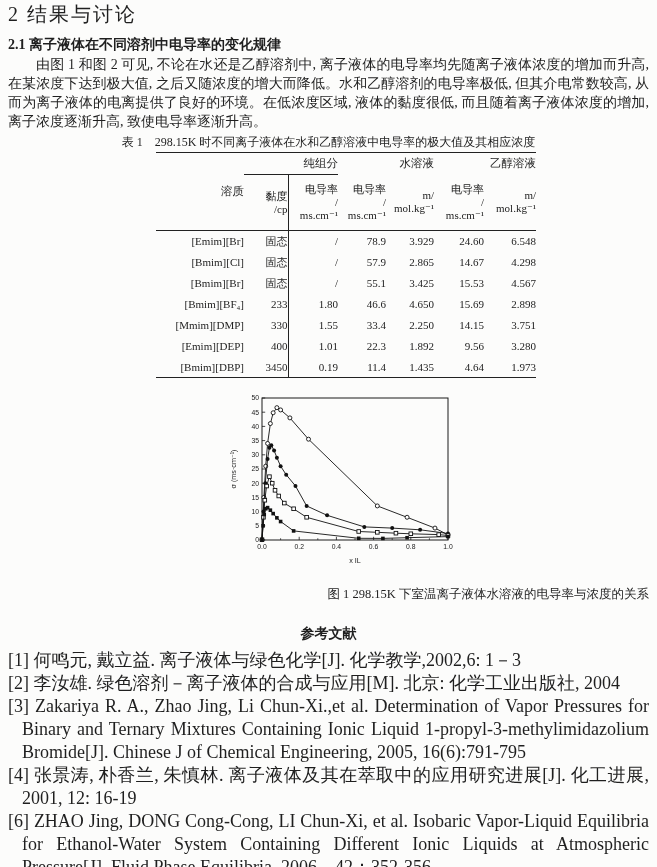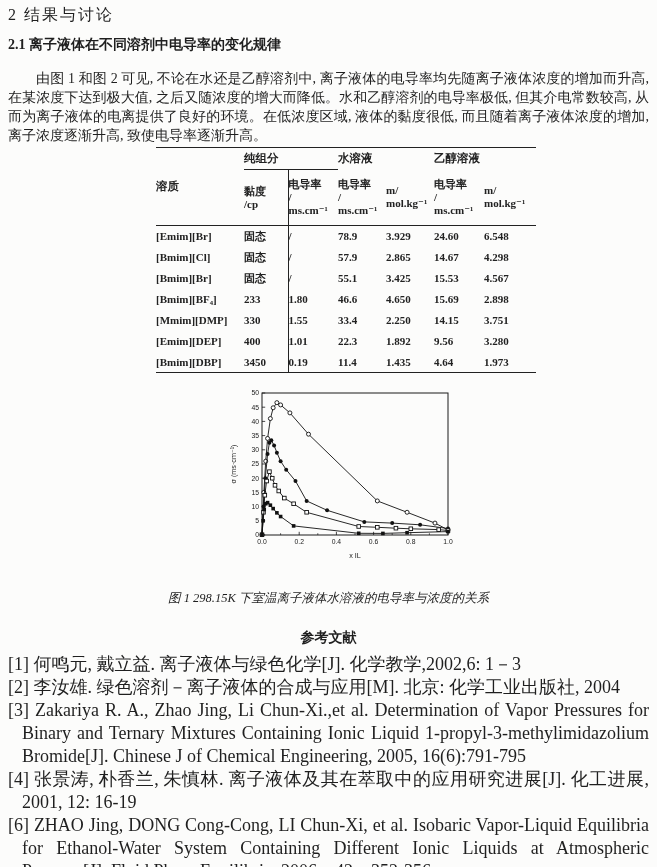--- a/index.html
+++ b/index.html
@@ -4,61 +4,62 @@
 <style>
   * { margin:0; padding:0; box-sizing:border-box; }
   html,body { width:657px; }
   body {
     height:867px; overflow:hidden;
     background:#fcfcfb; color:#1f1f1f;
     font-family:"Liberation Serif","DejaVu Serif",serif;
   }
   .page { padding:4px 8px 0 8px; }
 
-  .h1 { font-size:16px; font-weight:400; letter-spacing:2px; line-height:21px; }
+  .h1 { font-size:20px; font-weight:400; letter-spacing:2px; line-height:21px; }
   .h2 { font-size:14px; font-weight:700; margin-top:11px; line-height:17px; }
-  .para { font-size:14px; line-height:19px; text-align:justify; text-indent:2em; margin-top:16px; }
+  .para { font-size:14px; line-height:19px; text-align:justify; text-indent:2em; margin-top:2px; }
 
   .tbl-caption { font-size:12px; text-align:center; margin-top:3px; line-height:16px; }
 
   table.results {
     border-collapse:collapse; table-layout:fixed;
     margin-left:148px; margin-top:2px;
     border-top:1.4px solid #222;
     font-size:11px; color:#222;
   }
-  table.results th, table.results td { font-weight:700; text-align:left; vertical-align:middle; }
+  table.results th, table.results td { font-weight:400; text-align:right; vertical-align:middle; }
   table.results th.grp { height:22px; font-size:11.5px; }
   table.results th.grp-underline { border-bottom:1.1px solid #222; }
   table.results th[rowspan] { border-bottom:1.2px solid #222; }
   table.results tr.subrow th { border-bottom:1.2px solid #222; height:56px; line-height:13px; padding:2px 0; }
   table.results td { height:21px; }
   table.results .vline { border-left:1px solid #222; }
   table.results tbody tr:last-child td { border-bottom:1.4px solid #222; }
 
   .figure-block { margin-left:218px; margin-top:12px; width:235px; }
   .chart-svg text { font-family:"Liberation Sans","DejaVu Sans",sans-serif; fill:#1a1a1a; }
 
   .legend-row { text-align:center; margin-top:9px; font-size:12px; line-height:16px; letter-spacing:0; }
   .legend-item { margin:0 9px; white-space:nowrap; }
   .legend-item .marker { font-size:10px; }
-  .fig-caption { text-align:center; font-size:12.5px; margin-top:17px; line-height:17px;font-style:italic; }
+  .fig-caption { text-align:right; font-size:12.5px; margin-top:8px; line-height:17px; }
 
   .ref-heading { text-align:center; font-size:14px; font-weight:700; margin-top:21px; line-height:19px; }
   .refs { margin-top:6px; }
   .ref { font-size:18px; line-height:23px; text-align:justify; padding-left:14px; text-indent:-14px; }
 </style>
 </head>
 <body>
 
 <div class="page">
   <div class="h1">2 结果与讨论</div>
   <div class="h2">2.1 离子液体在不同溶剂中电导率的变化规律</div>
   <div class="para">由图 1 和图 2 可见, 不论在水还是乙醇溶剂中, 离子液体的电导率均先随离子液体浓度的增加而升高, 在某浓度下达到极大值, 之后又随浓度的增大而降低。水和乙醇溶剂的电导率极低, 但其介电常数较高, 从而为离子液体的电离提供了良好的环境。在低浓度区域, 液体的黏度很低, 而且随着离子液体浓度的增加, 离子浓度逐渐升高, 致使电导率逐渐升高。</div>
 
+  <div class="tbl-caption">表 1　298.15K 时不同离子液体在水和乙醇溶液中电导率的极大值及其相应浓度</div>
 
   <table class="results">
     <colgroup>
         <col style="width: 88px;">
         <col style="width: 44px;">
         <col style="width: 50px;">
         <col style="width: 48px;">
         <col style="width: 48px;">
         <col style="width: 50px;">
         <col style="width: 52px;">

